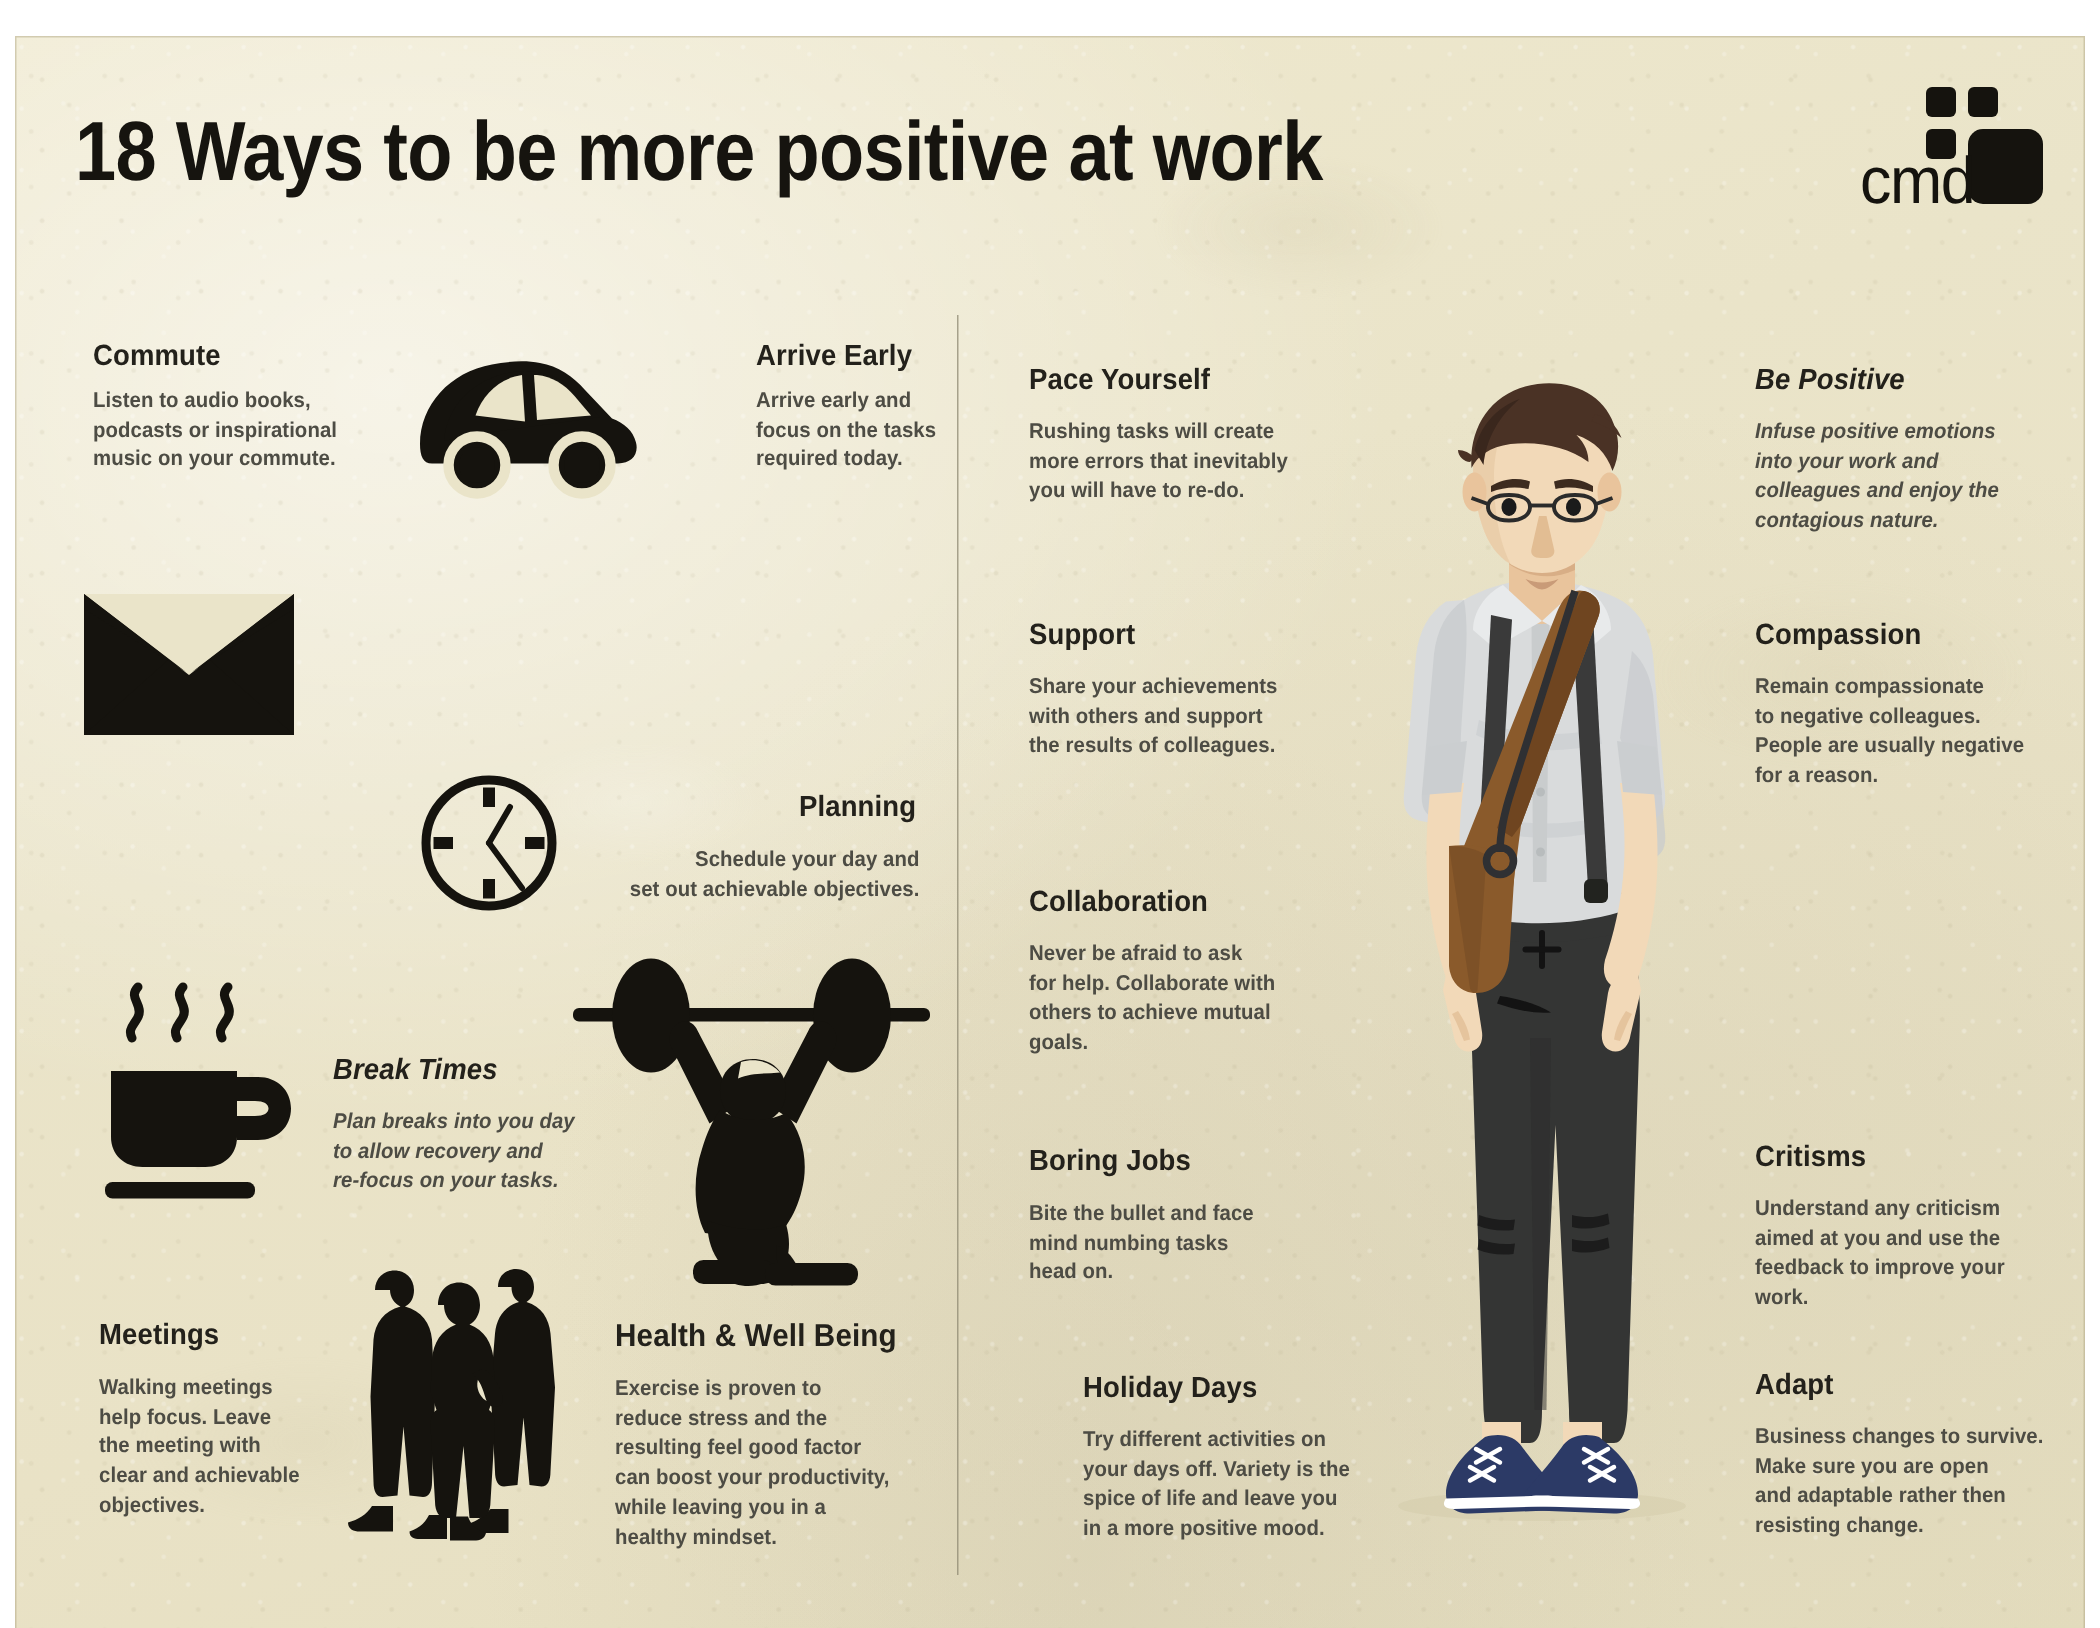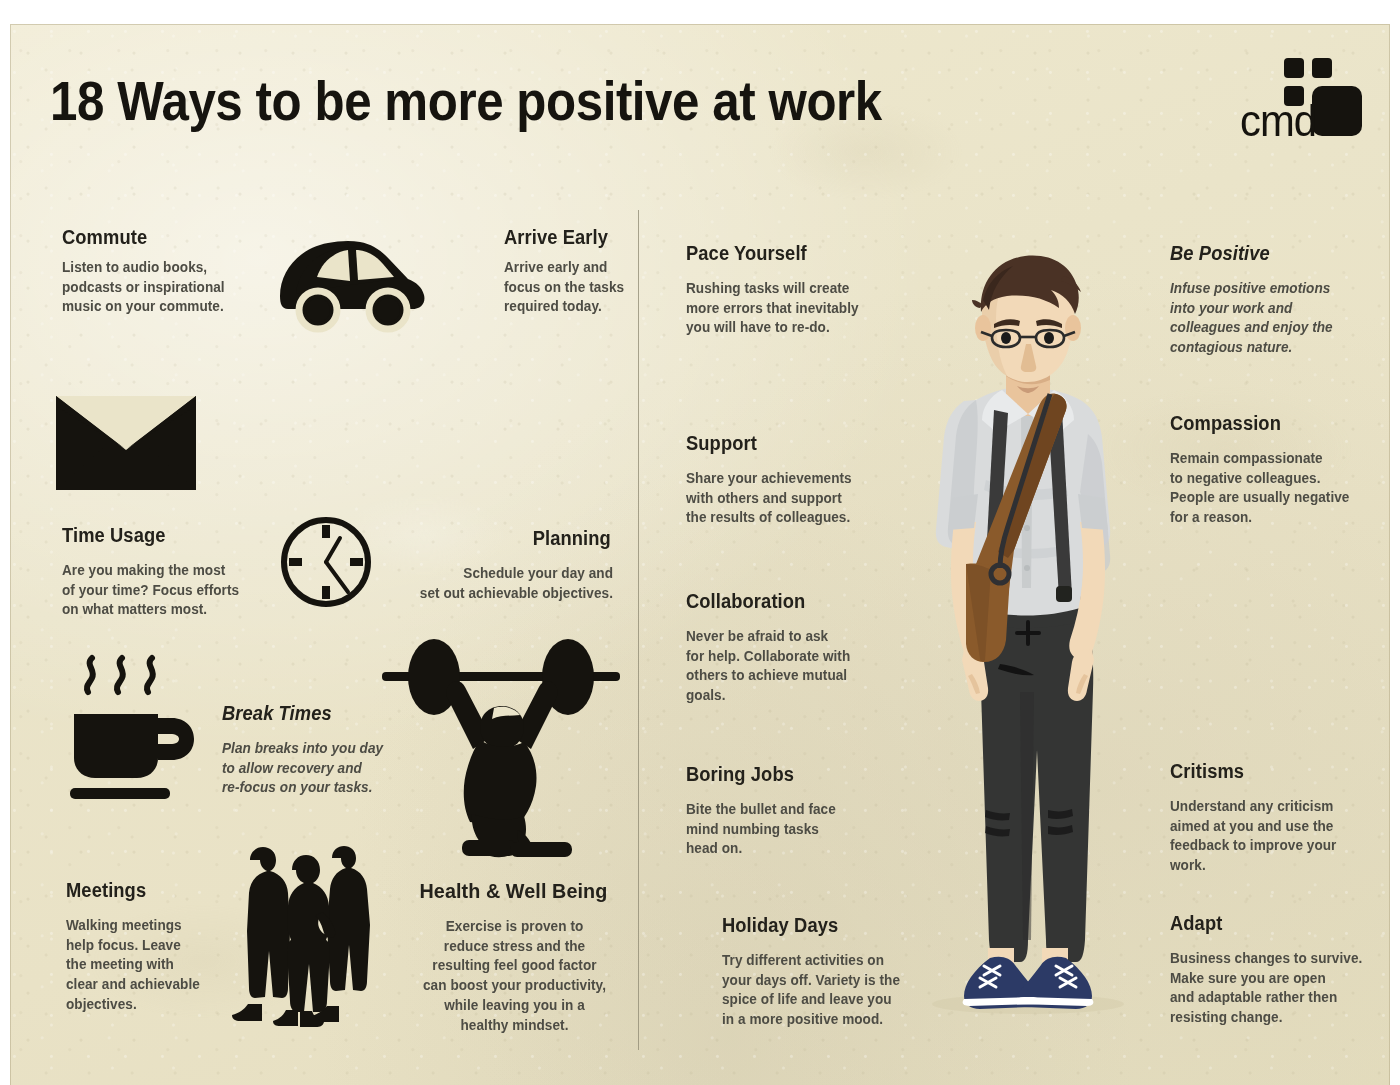--- a/index.html
+++ b/index.html
@@ -140,26 +140,20 @@
       <rect x="0" y="0" width="140" height="94" fill="#15130e"></rect>
       <path d="M0 0 L70 54 L140 0 Z" fill="#eae4c9"></path>
       <path d="M0 0 L68 52 L0 10 Z" fill="#15130e"></path>
       <path d="M140 0 L72 52 L140 10 Z" fill="#15130e"></path>
       <path d="M0 94 L56 44 L70 56 L84 44 L140 94 Z" fill="#15130e"></path>
       <path d="M0 88 L54 42 L62 49 L6 94 Z" fill="#eae4c9" opacity="0"></path>
     </svg>
   </div>
 
 
-  <div class="blk" style="left:52px;top:500px;width:210px;">
-    <div class="h">Time Usage</div>
-    <div class="p" style="margin-top:14px;">Are you making the most
-of your time? Focus efforts
-on what matters most.</div>
-  </div>
 
   <div class="icon" style="left:266px;top:488px;">
     <svg width="100" height="100" viewBox="0 0 100 100">
       <circle cx="50" cy="50" r="42" fill="none" stroke="#15130e" stroke-width="6"></circle>
       <rect x="46" y="13" width="8" height="13" fill="#15130e"></rect>
       <rect x="46" y="74" width="8" height="13" fill="#15130e"></rect>
       <rect x="13" y="46" width="13" height="8" fill="#15130e"></rect>
       <rect x="74" y="46" width="13" height="8" fill="#15130e"></rect>
       <line x1="50" y1="50" x2="64" y2="26" stroke="#15130e" stroke-width="4" stroke-linecap="round"></line>
       <line x1="50" y1="50" x2="72" y2="80" stroke="#15130e" stroke-width="4" stroke-linecap="round"></line>
@@ -232,38 +226,38 @@
 
   <div class="blk" style="left:56px;top:855px;width:180px;">
     <div class="h">Meetings</div>
     <div class="p" style="margin-top:14px;">Walking meetings
 help focus. Leave
 the meeting with
 clear and achievable
 objectives.</div>
   </div>
 
-  <div class="blk" style="left:400px;top:855px;width:220px;text-align:center;">
+  <div class="blk" style="left:400px;top:855px;width:220px;">
     <div class="h big">Health &amp; Well Being</div>
     <div class="p" style="margin-top:14px;">Exercise is proven to
 reduce stress and the
 resulting feel good factor
 can boost your productivity,
 while leaving you in a
 healthy mindset.</div>
   </div>
 
   <div class="blk" style="left:676px;top:218px;width:210px;">
     <div class="h">Pace Yourself</div>
     <div class="p" style="margin-top:14px;">Rushing tasks will create
 more errors that inevitably
 you will have to re-do.</div>
   </div>
 
-  <div class="blk" style="left:676px;top:388px;width:210px;margin-top:20px;">
+  <div class="blk" style="left:676px;top:388px;width:210px;">
     <div class="h">Support</div>
     <div class="p" style="margin-top:14px;">Share your achievements
 with others and support
 the results of colleagues.</div>
   </div>
 
   <div class="blk" style="left:676px;top:566px;width:210px;">
     <div class="h">Collaboration</div>
     <div class="p" style="margin-top:14px;">Never be afraid to ask
 for help. Collaborate with

